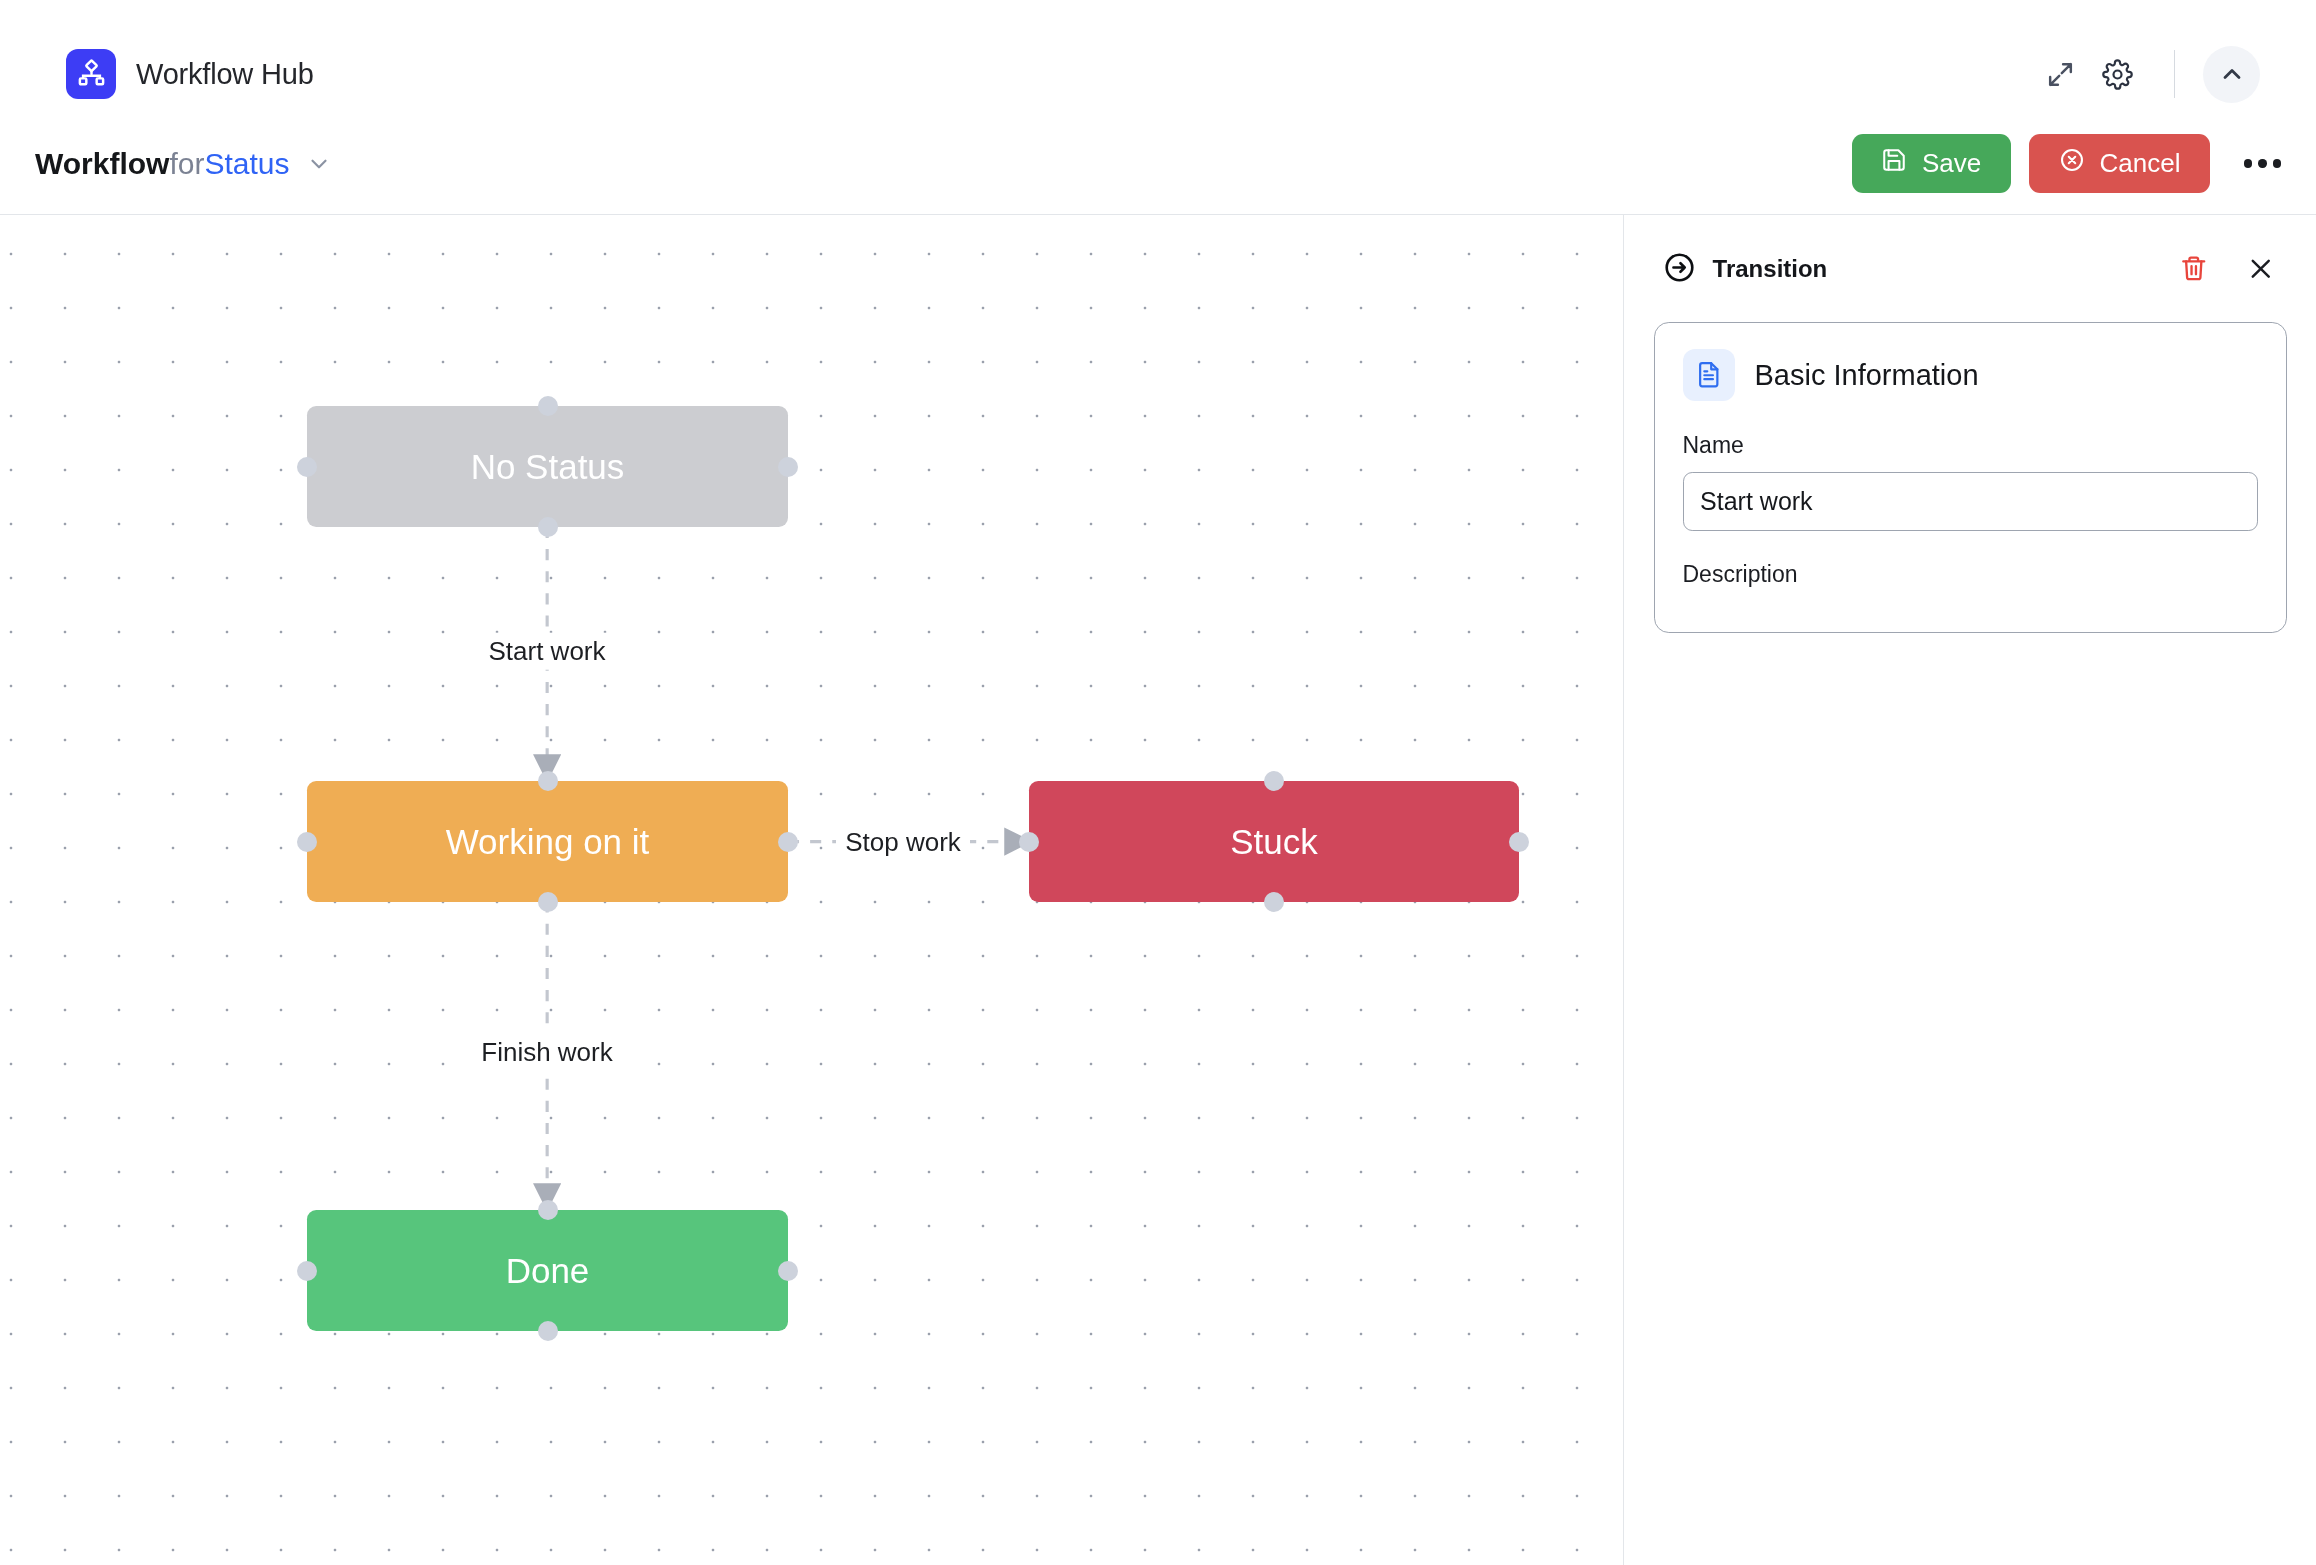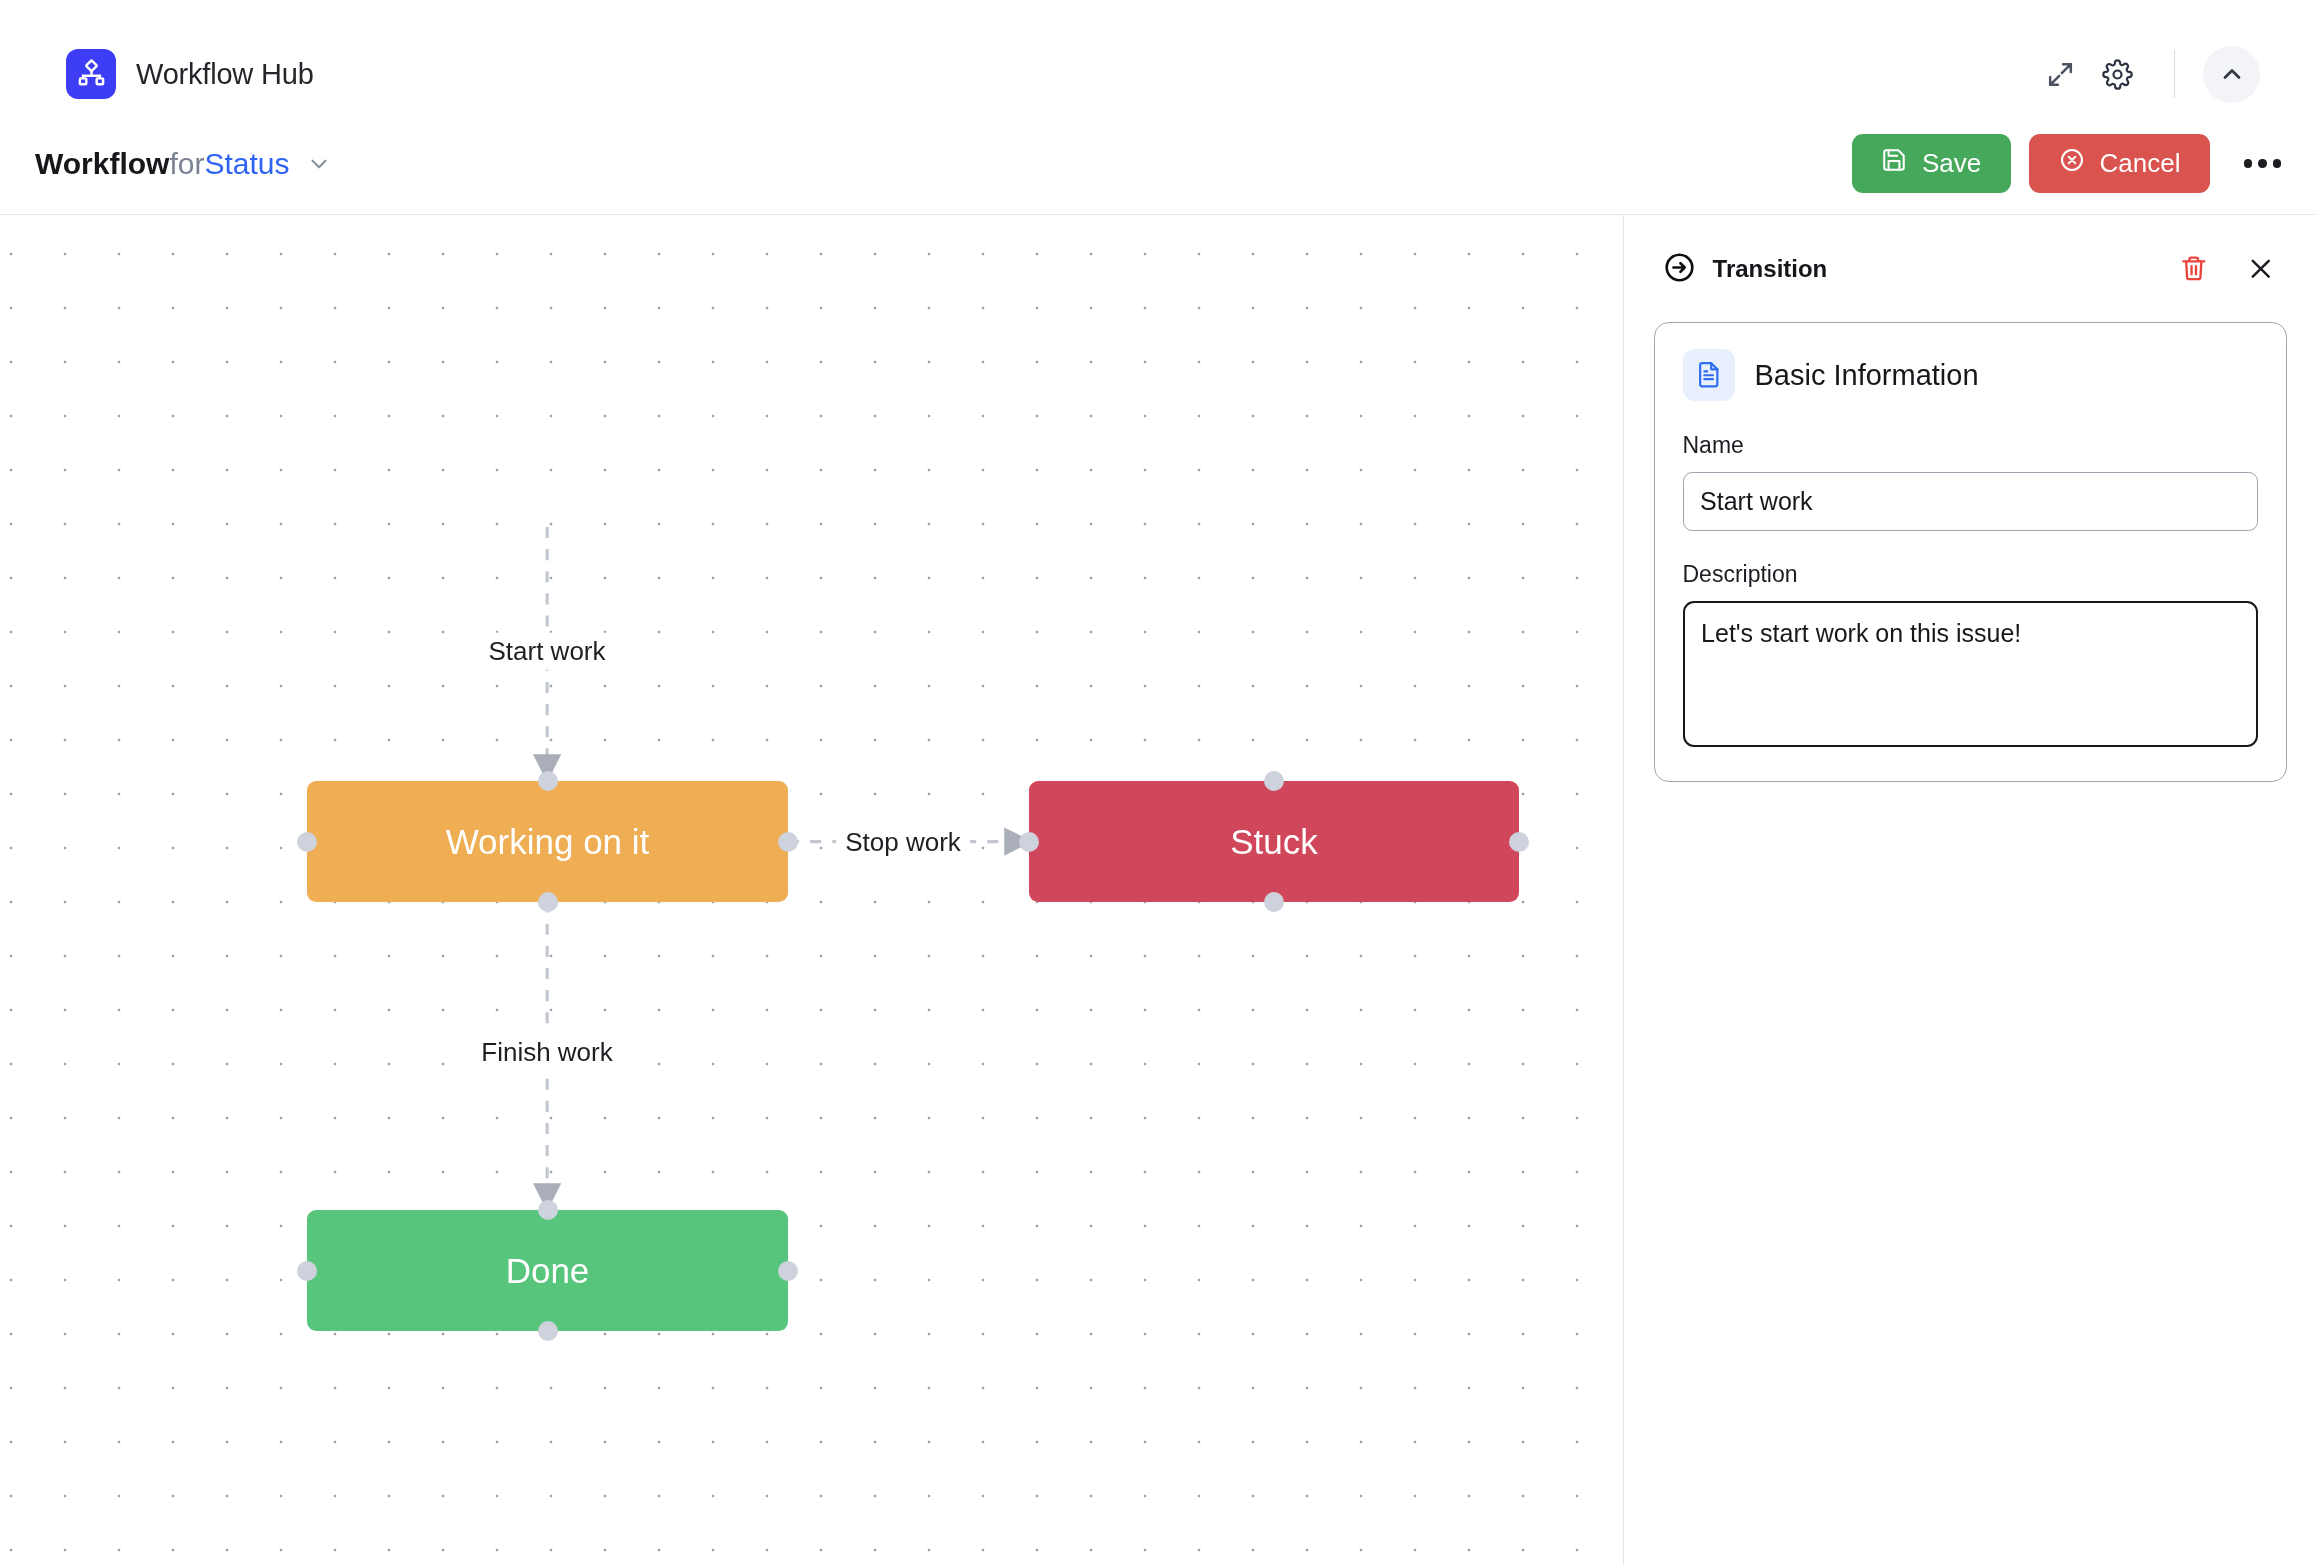--- a/index.html
+++ b/index.html
@@ -253,20 +253,27 @@
       </marker>
     </defs>
 
     <line x1="593" y1="338" x2="593" y2="598" stroke="#c3c7cf" stroke-width="3.4" stroke-dasharray="12 12" marker-end="url(#arrow)"></line>
 
     <line x1="854" y1="679" x2="1102" y2="679" stroke="#c3c7cf" stroke-width="3.4" stroke-dasharray="12 12" marker-end="url(#arrow)"></line>
 
     <line x1="593" y1="744" x2="593" y2="1063" stroke="#c3c7cf" stroke-width="3.4" stroke-dasharray="12 12" marker-end="url(#arrow)"></line>
   </svg>
 
+  <div class="node node-nostatus">
+    <span>No Status</span>
+    <span class="handle h-top"></span>
+    <span class="handle h-bottom"></span>
+    <span class="handle h-left"></span>
+    <span class="handle h-right"></span>
+  </div>
 
   <div class="node node-stuck">
     <span>Stuck</span>
     <span class="handle h-top"></span>
     <span class="handle h-bottom"></span>
     <span class="handle h-left"></span>
     <span class="handle h-right"></span>
   </div>
 
   <div class="node node-working">
@@ -326,17 +333,16 @@
       </span>
       <span class="card-title">Basic Information</span>
     </div>
 
     <label class="field-label">Name</label>
     <input class="text-input" value="Start work" style="">
 
     <div class="field-gap"></div>
 
     <label class="field-label">Description</label>
-    <textarea class="text-area" style="">Let's start work on this issue!</textarea>
   </div>
 
 </div>
 
 
 </body></html>

